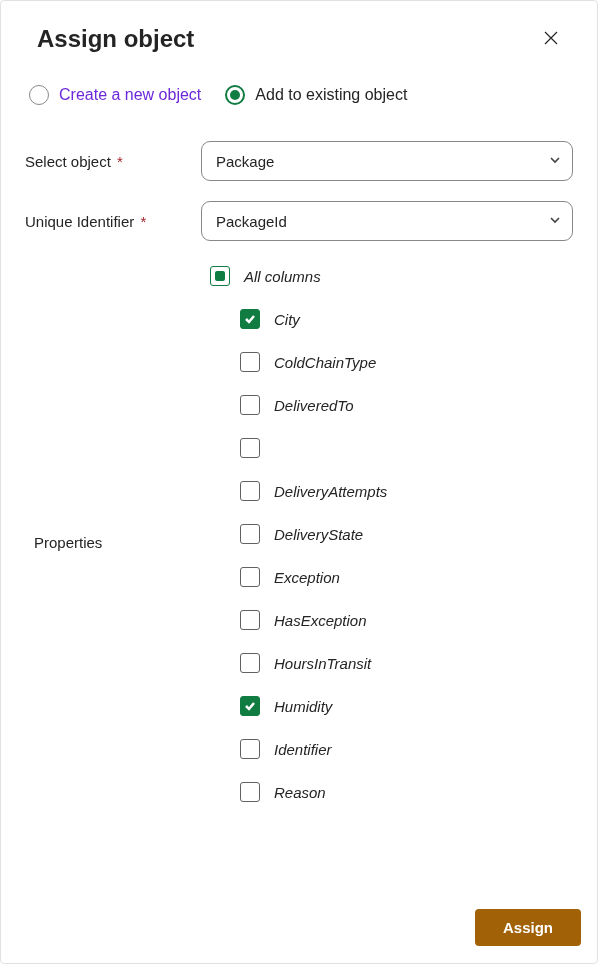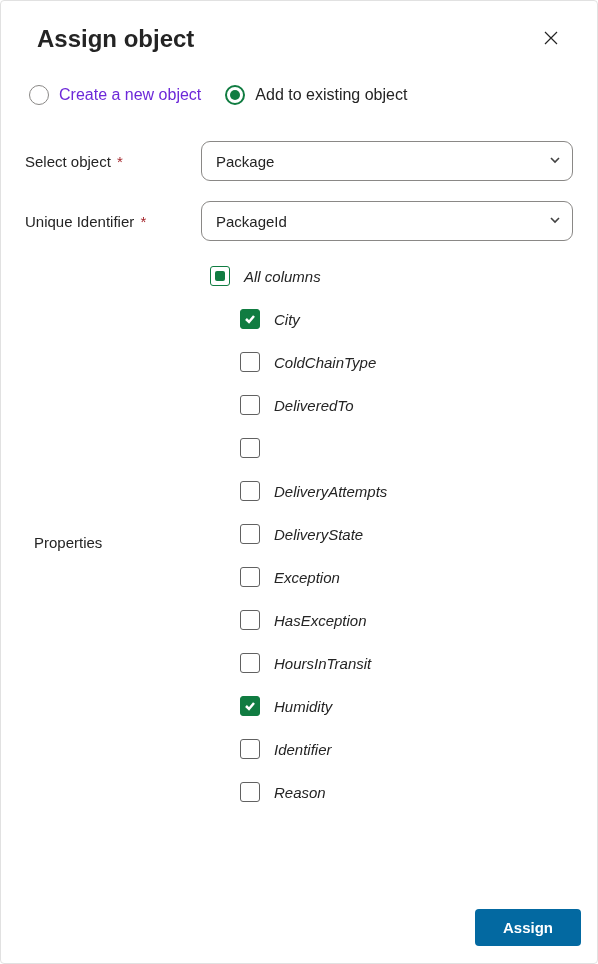--- a/index.html
+++ b/index.html
@@ -165,21 +165,21 @@
   .chk-label { font-size: 15px; color: #242424; }
 
   .dialog-footer {
     height: 72px;
     display: flex;
     align-items: center;
     justify-content: flex-end;
     padding: 0 16px;
   }
   .assign-btn {
-    background: #0369a1;
+    background: #a16207;
     color: #fff;
     border: none;
     border-radius: 4px;
     font-size: 15px;
     font-weight: 600;
     padding: 10px 28px;
     cursor: pointer;
   }
 
   

